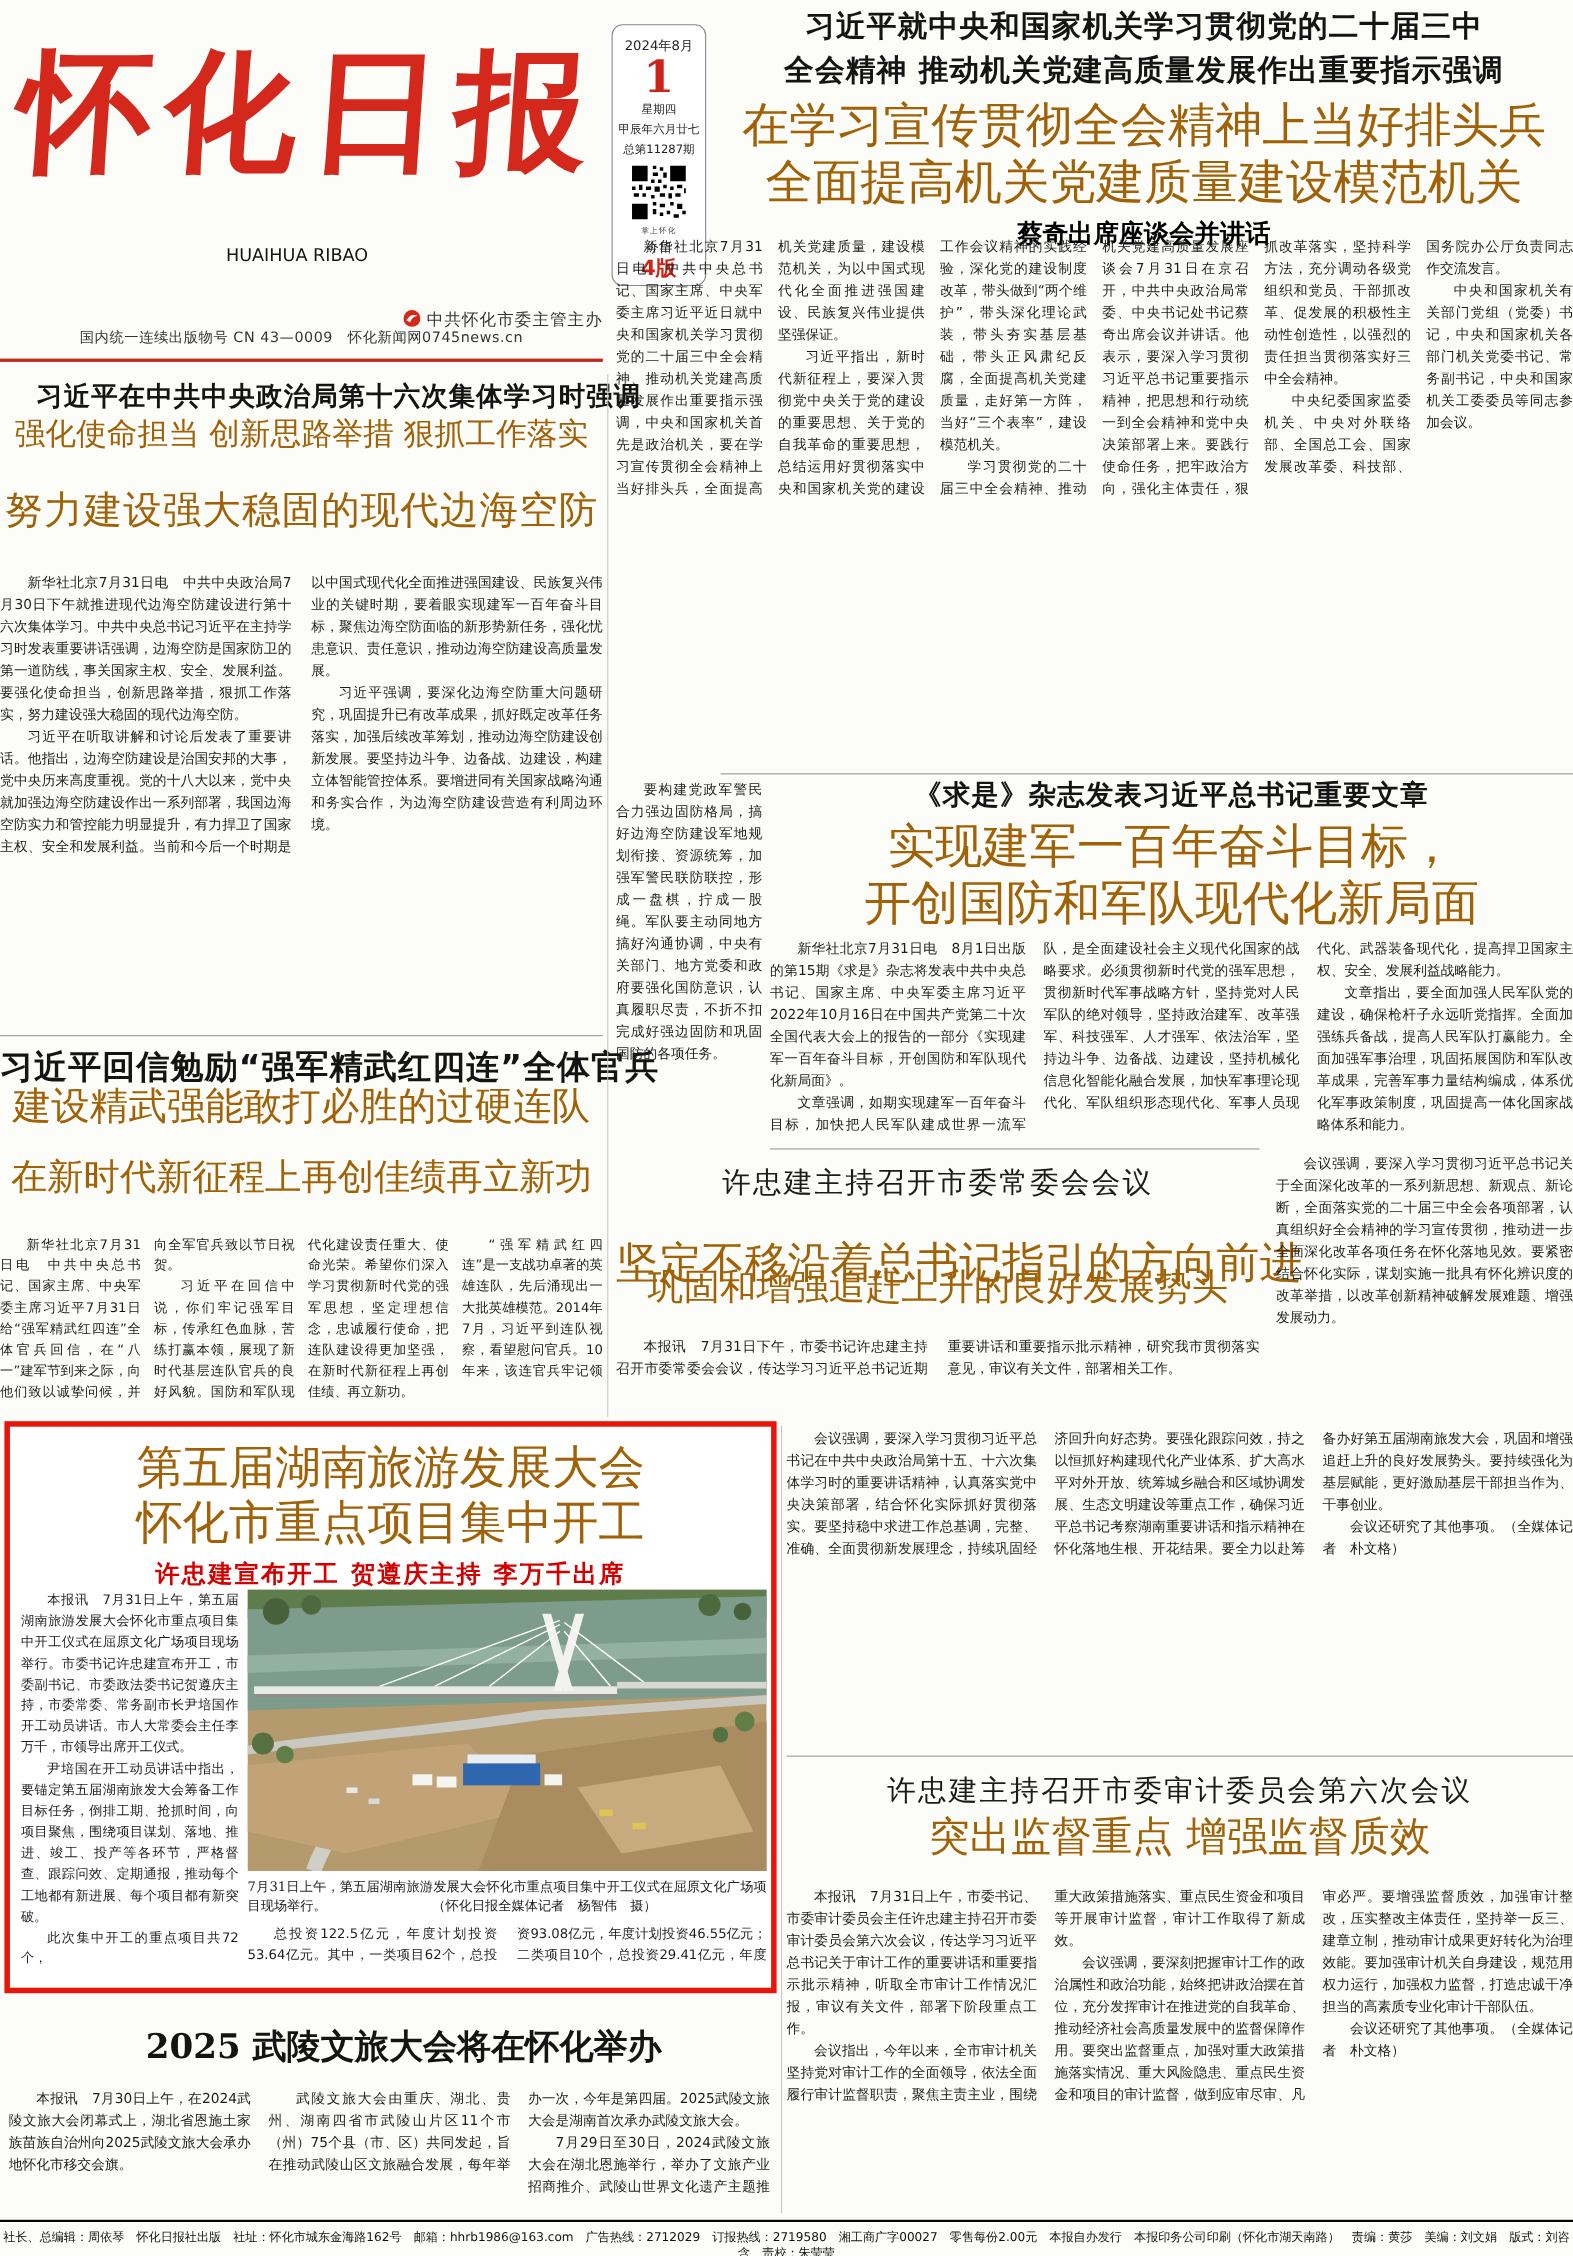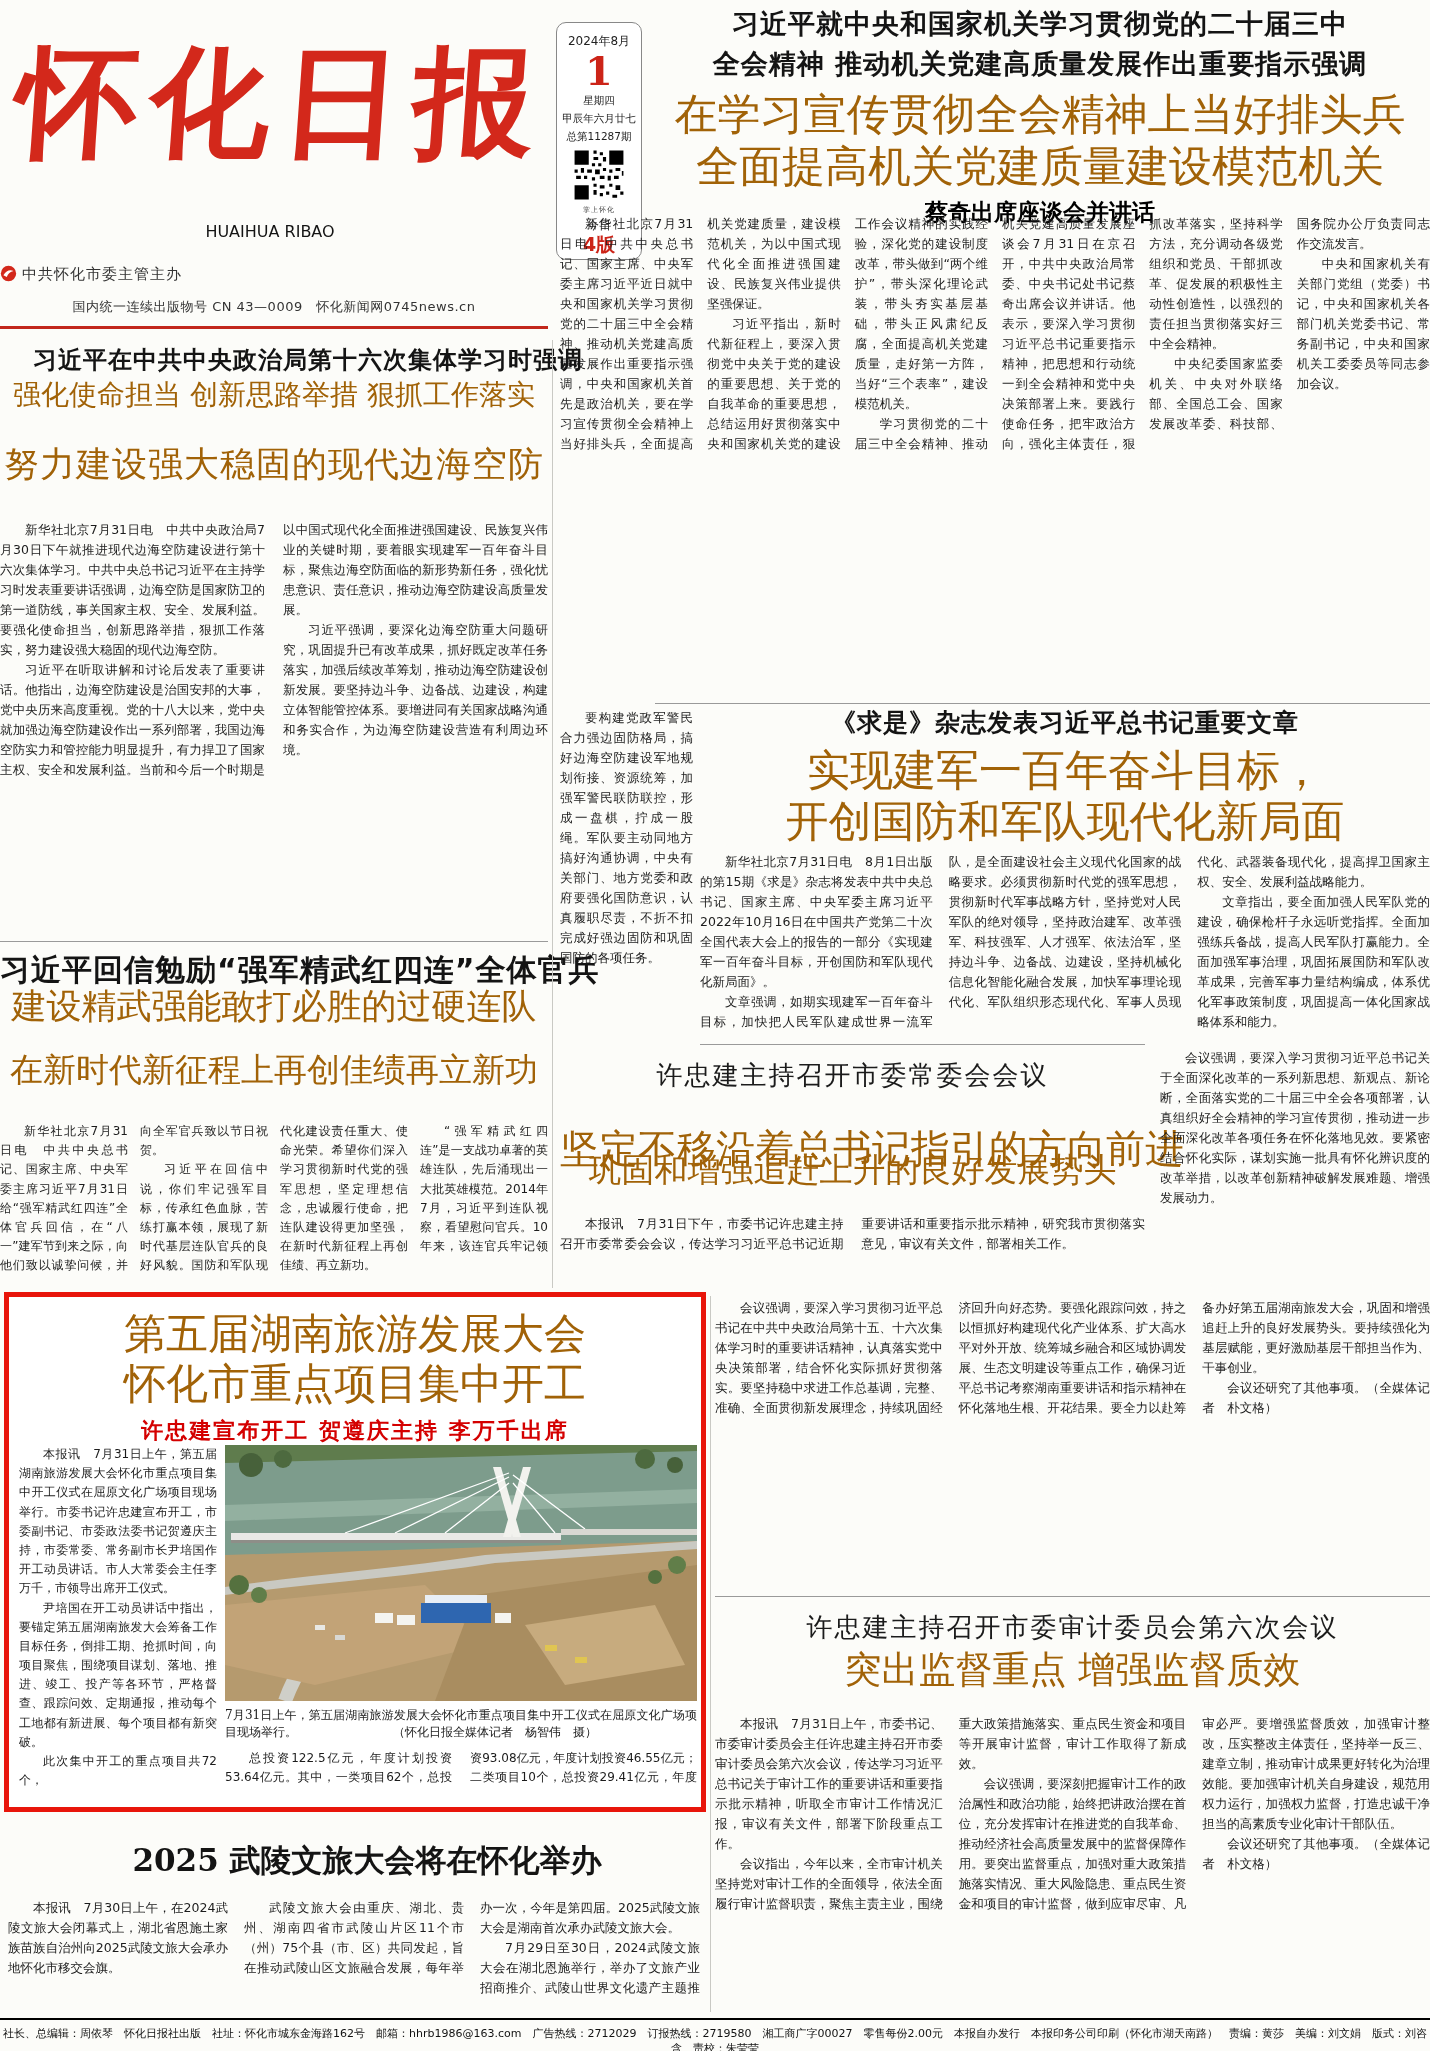--- a/index.html
+++ b/index.html
@@ -49,21 +49,21 @@
 </style>
 </head>
 <body>
 
 <div class="page">
 
   <div class="abs" style="left:18px;top:42px;width:530px">
     <div class="mast-title nw">怀化日报</div>
   </div>
   <div class="abs ctr" style="left:60px;top:222px;width:420px">HUAIHUA RIBAO</div>
-  <div class="abs" style="left:0;top:264px;width:548px;text-align:left">
+  <div class="abs" style="left:0;top:280px;width:548px;text-align:right">
     <svg width="17" height="17" viewBox="0 0 20 20" style="vertical-align:-3px">
       <circle cx="10" cy="10" r="9" fill="#d3281b"></circle>
       <path d="M4 12 Q9 4 16 7 Q10 8 8 14 Z" fill="#fff"></path>
     </svg>
     <span class="organ">中共怀化市委主管主办</span>
   </div>
   <div class="abs ctr cnline" style="left:0;top:298px;width:548px">国内统一连续出版物号 CN 43—0009　怀化新闻网0745news.cn</div>
   <div class="abs redrule" style="left:0;top:326px;width:548px"></div>
 
   <div class="abs datebox" style="left:556px;top:22px;width:86px;height:238px">

